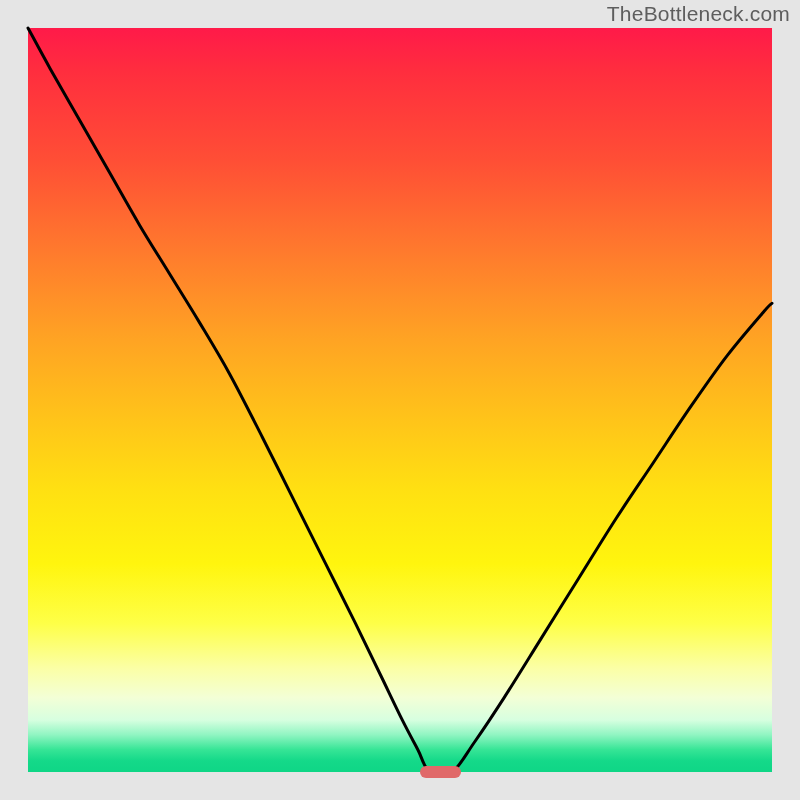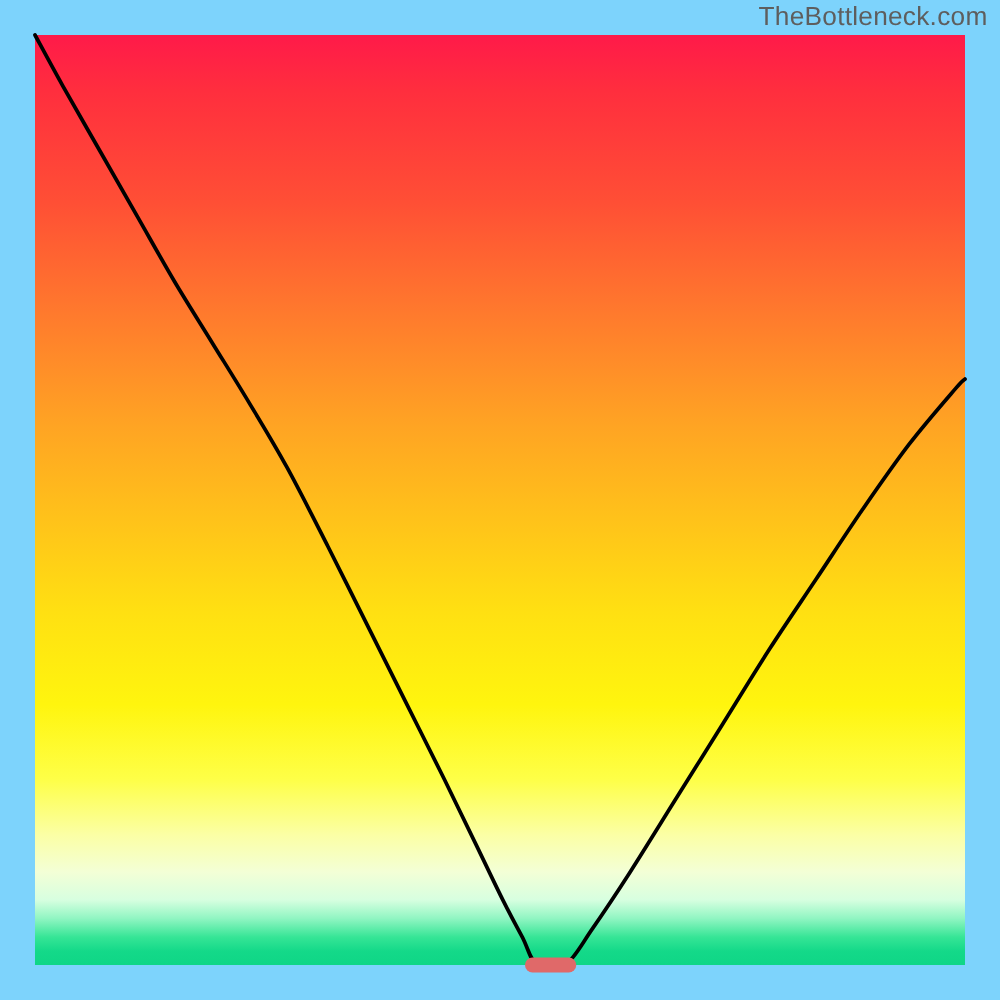--- a/index.html
+++ b/index.html
@@ -10,21 +10,21 @@
     background: #000;
     overflow: hidden;
     font-family: Arial, Helvetica, sans-serif;
   }
   .frame {
     position: absolute;
     left: 0;
     top: 0;
     width: 800px;
     height: 800px;
-    background: #7dd3fc;
+    background: #e5e5e5;
   }
   .watermark {
     position: absolute;
     top: 2px;
     right: 10px;
     color: #5e5e5e;
     font-size: 21px;
     font-weight: 400;
     letter-spacing: 0.2px;
     user-select: none;

